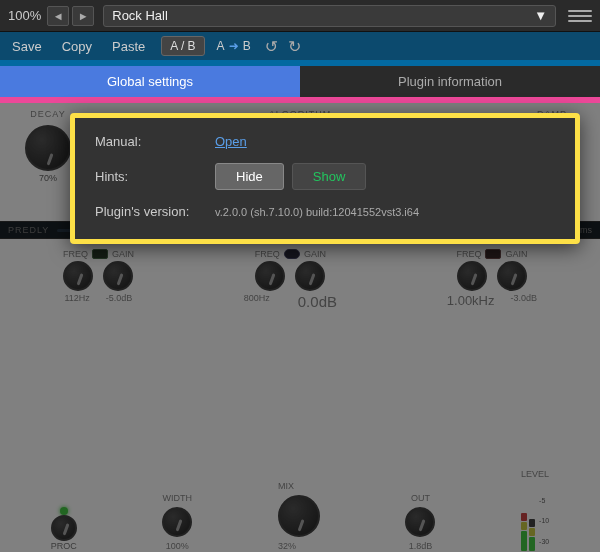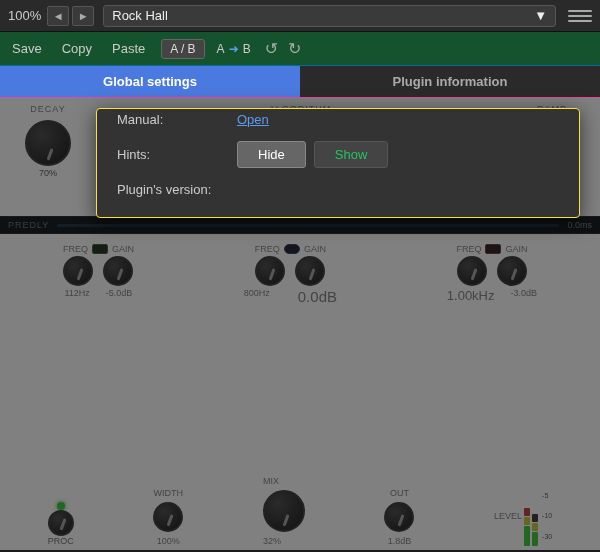--- a/index.html
+++ b/index.html
@@ -68,22 +68,22 @@
       display: block;
       height: 2px;
       background: #aaa;
       border-radius: 1px;
     }
 
     
     .action-bar {
       display: flex;
       align-items: center;
-      background: #14532d;
-      border-bottom: 1px solid #0369a1;
+      background: #0c4a6e;
+      border-bottom: 6px solid #0369a1;
       padding: 4px 8px;
       height: 34px;
       gap: 12px;
     }
     .action-btn {
       font-size: 13px;
       color: #ccc;
       cursor: pointer;
       padding: 2px 4px;
       background: none;
@@ -116,22 +116,21 @@
       color: #aaa;
       font-size: 15px;
       cursor: pointer;
       padding: 0 2px;
     }
 
     
     .tab-bar {
       display: flex;
       background: #e5e5e5;
-      border-bottom: 1px solid #ec4899;
-      font-weight: bold;
+      border-bottom: 6px solid #ec4899;
     }
     .tab {
       flex: 1;
       text-align: center;
       padding: 8px 0;
       font-size: 13px;
       cursor: pointer;
     }
     .tab.active {
       background: #4a7adf;
@@ -192,27 +191,27 @@
     }
     .knob-small {
       width: 30px;
       height: 30px;
     }
 
     
     .info-panel {
       position: absolute;
       top: 10px;
-      left: 96px;
+      left: 70px;
       right: 20px;
       background: #333;
-      border: 1px solid #fde047;
+      border: 5px solid #fde047;
       border-radius: 4px;
       z-index: 10;
-      padding: 3px 20px 20px;
+      padding: 16px 20px 20px;
       box-shadow: 0 4px 20px rgba(0,0,0,0.6);
     }
     .info-row {
       display: flex;
       align-items: center;
       margin-bottom: 14px;
     }
     .info-label {
       font-size: 13px;
       color: #ccc;
@@ -418,21 +417,21 @@
         <div class="knob" style="width:42px;height:42px;"></div>
         <span style="font-size:9px;color:#888;">32%</span>
       </div>
 
       <div style="display:flex;flex-direction:column;align-items:center;gap:4px;">
         <span style="font-size:9px;color:#888;">OUT</span>
         <div class="knob knob-small"></div>
         <span style="font-size:9px;color:#888;">1.8dB</span>
       </div>
 
-      <div style="display:flex;flex-direction:row;align-items:center;gap:2px;">
+      <div style="display:flex;flex-direction:column;align-items:center;gap:12px;">
         <span style="font-size:9px;color:#888;">LEVEL</span>
         <div style="display:flex;gap:2px;height:60px;align-items:flex-end;">
           <div style="display:flex;flex-direction:column;gap:1px;height:100%;justify-content:flex-end;">
             <div style="width:6px;height:8px;background:#c44;border-radius:1px;"></div>
             <div style="width:6px;height:8px;background:#cc4;border-radius:1px;"></div>
             <div style="width:6px;height:20px;background:#4c4;border-radius:1px;"></div>
           </div>
           <div style="display:flex;flex-direction:column;gap:1px;height:100%;justify-content:flex-end;">
             <div style="width:6px;height:8px;background:#444;border-radius:1px;"></div>
             <div style="width:6px;height:8px;background:#cc4;border-radius:1px;"></div>
@@ -458,16 +457,17 @@
     <div class="info-row">
       <span class="info-label">Hints:</span>
       <div class="hint-buttons">
         <button class="hint-btn active">Hide</button>
         <button class="hint-btn inactive">Show</button>
       </div>
     </div>
 
     <div class="version-row">
       <span class="info-label" style="font-size:13px;color:#ccc;">Plugin's version:</span>
+      <span class="version-value">v.2.0.0 (sh.7.10.0) build:12041552vst3.i64</span>
     </div>
   </div>
 
 </div>
 
 </body></html>

